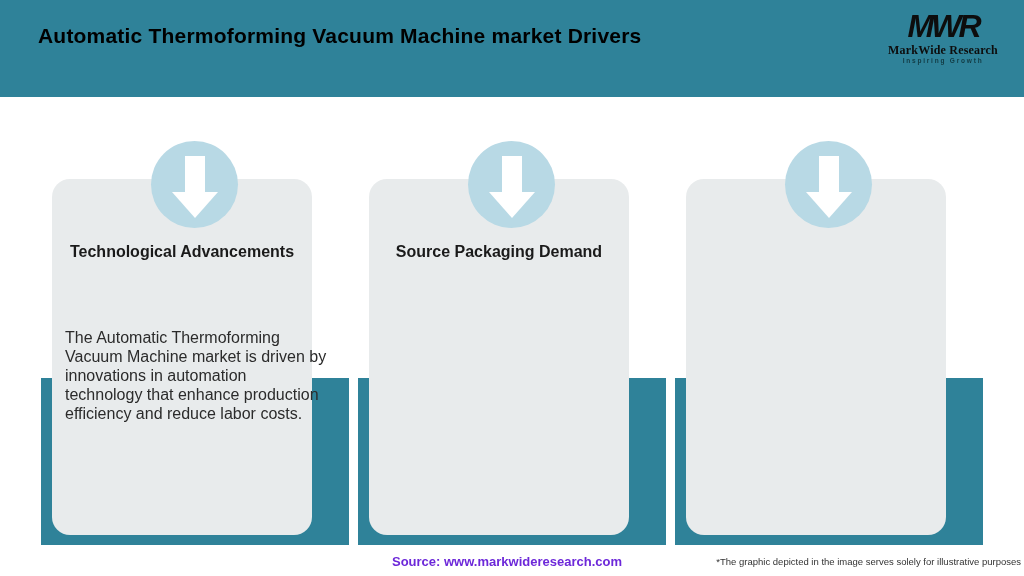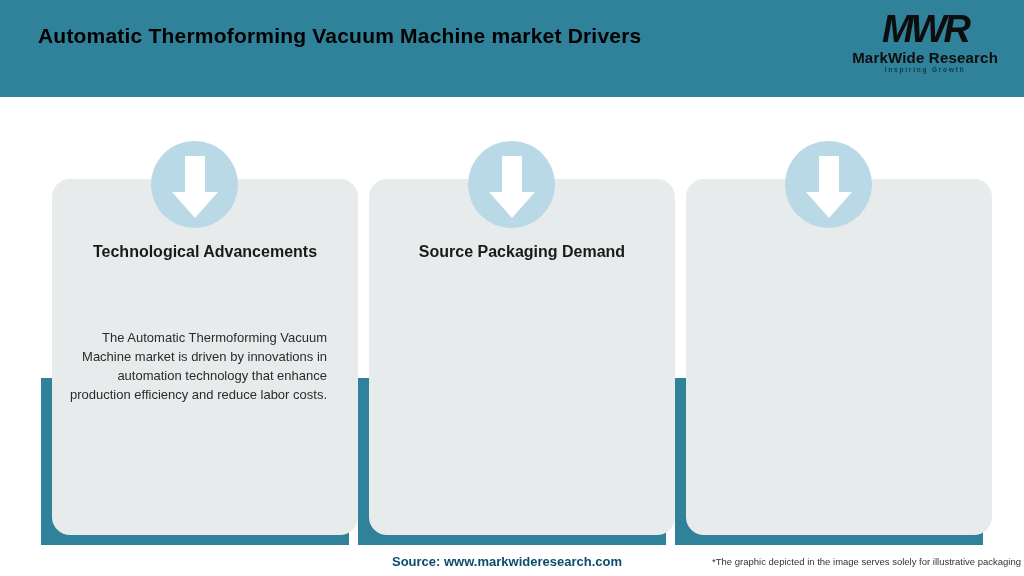--- a/index.html
+++ b/index.html
@@ -27,32 +27,33 @@
     letter-spacing: 0.2px;
   }
   .logo {
     position: absolute;
     right: 26px; top: 10px;
     text-align: center;
     color: #0d0d0d;
     line-height: 1;
   }
   .logo-acronym {
-    font-size: 38px;
+    font-size: 32px;
     font-weight: 900;
     font-style: italic;
     letter-spacing: -3px;
     display: block;
   }
   .logo-name {
     display: block;
-    font-size: 15px;
+    font-size: 12px;
     font-weight: bold;
     margin-top: 2px;
     letter-spacing: 0.2px;
+    font-family: Liberation Serif, serif;
   }
   .logo-tagline {
     display: block;
     font-size: 6.5px;
     font-weight: bold;
     margin-top: 2px;
     letter-spacing: 1.8px;
     color: #123a42;
   }
 
@@ -65,21 +66,21 @@
     z-index: 1;
   }
   .frame-1 { left: 41px; }
   .frame-2 { left: 358px; }
   .frame-3 { left: 675px; }
 
   
   .card {
     position: absolute;
     top: 179px;
-    width: 306px; height: 356px;
+    width: 260px; height: 356px;
     background: #e8ebec;
     border-radius: 18px;
     z-index: 2;
   }
   .card-1 { left: 52px; }
   .card-2 { left: 369px; }
   .card-3 { left: 686px; }
 
   .card-title {
     position: absolute;
@@ -87,24 +88,24 @@
     width: 100%;
     text-align: center;
     font-size: 16px;
     font-weight: bold;
     color: #1a1a1a;
   }
   .card-body {
     position: absolute;
     top: 149px; left: 13px;
     width: 262px;
-    font-size: 13px;
+    font-size: 16px;
     line-height: 19px;
     color: #2b2b2b;
-    text-align: right;
+    text-align: left;
   }
 
   
   .circle {
     position: absolute;
     top: 141px;
     width: 87px; height: 87px;
     border-radius: 50%;
     background: #b8d9e5;
     z-index: 3;
@@ -118,21 +119,21 @@
   .circle svg { display: block; margin-top: 4px; }
 
   
   .source-text {
     position: absolute;
     left: 0; top: 554px;
     width: 1014px;
     text-align: center;
     font-size: 13px;
     font-weight: bold;
-    color: #0c4a6e;
+    color: #6d28d9;
   }
   .disclaimer-text {
     position: absolute;
     right: 3px; top: 556px;
     font-size: 9.5px;
     color: #333333;
   }
 </style>
 </head>
 <body>
@@ -175,13 +176,13 @@
   </svg>
 </div>
 <div class="circle circle-3">
   <svg width="46" height="62" viewBox="0 0 46 62" aria-hidden="true">
     <rect x="13" y="0" width="20" height="38" fill="#ffffff"></rect>
     <polygon points="0,36 46,36 23,62" fill="#ffffff"></polygon>
   </svg>
 </div>
 
 <div class="source-text">Source: www.markwideresearch.com</div>
-<div class="disclaimer-text">*The graphic depicted in the image serves solely for illustrative packaging</div>
+<div class="disclaimer-text">*The graphic depicted in the image serves solely for illustrative purposes</div>
 
 </body></html>

